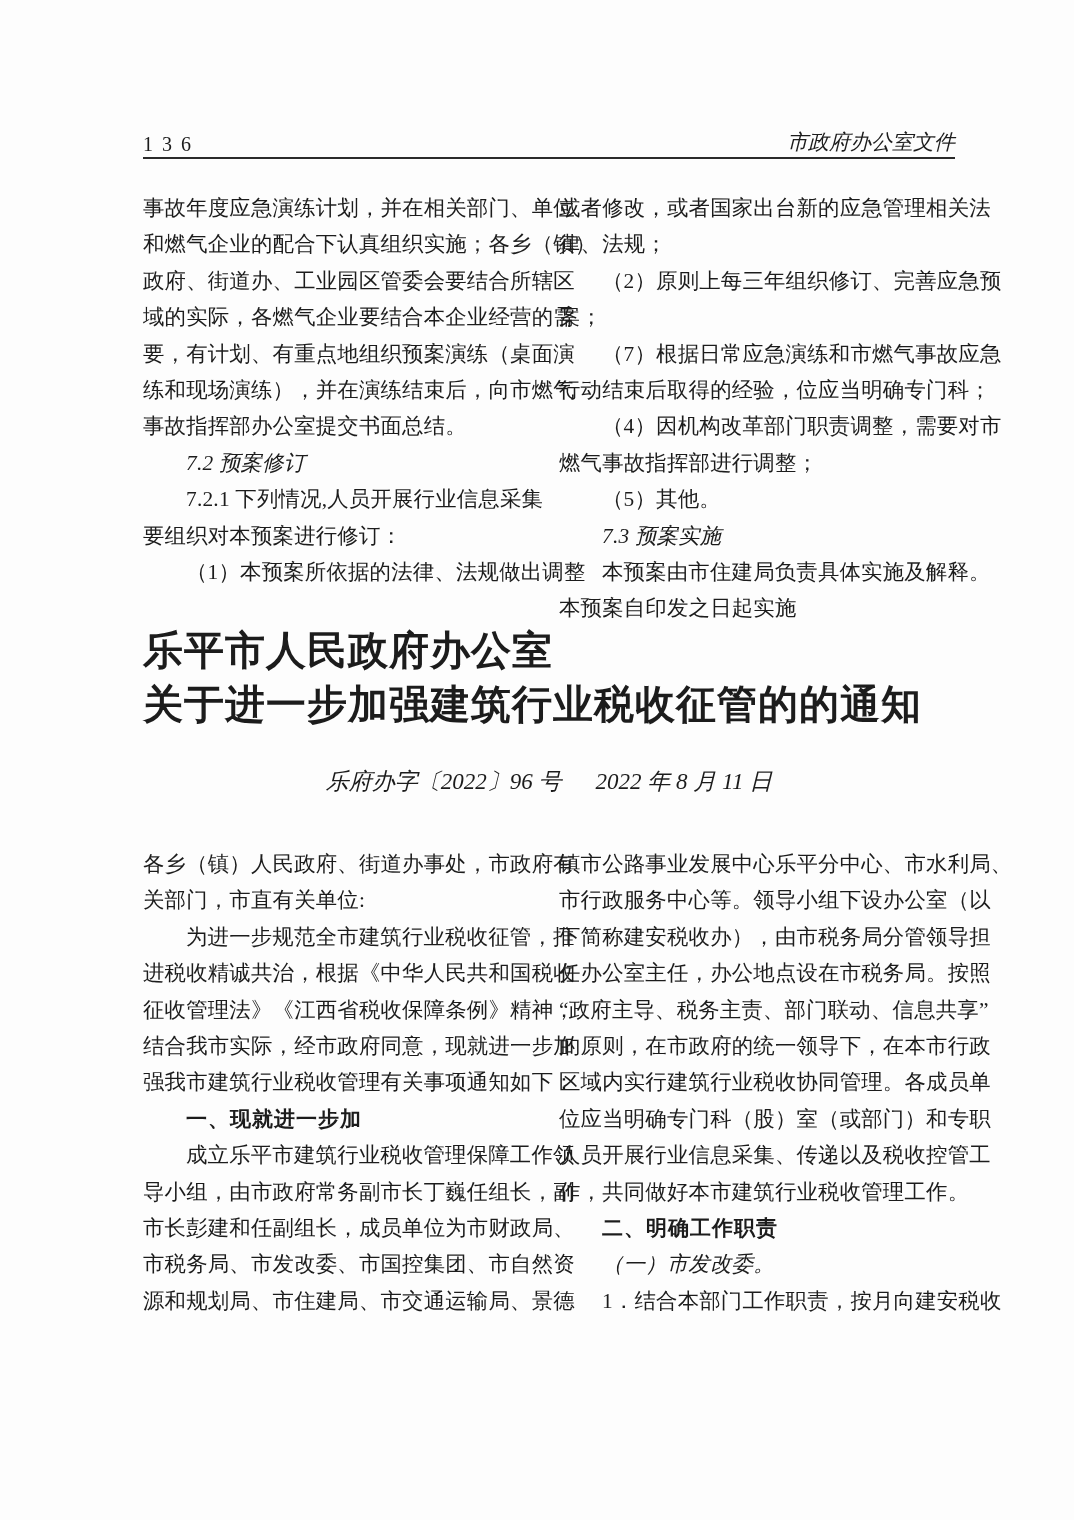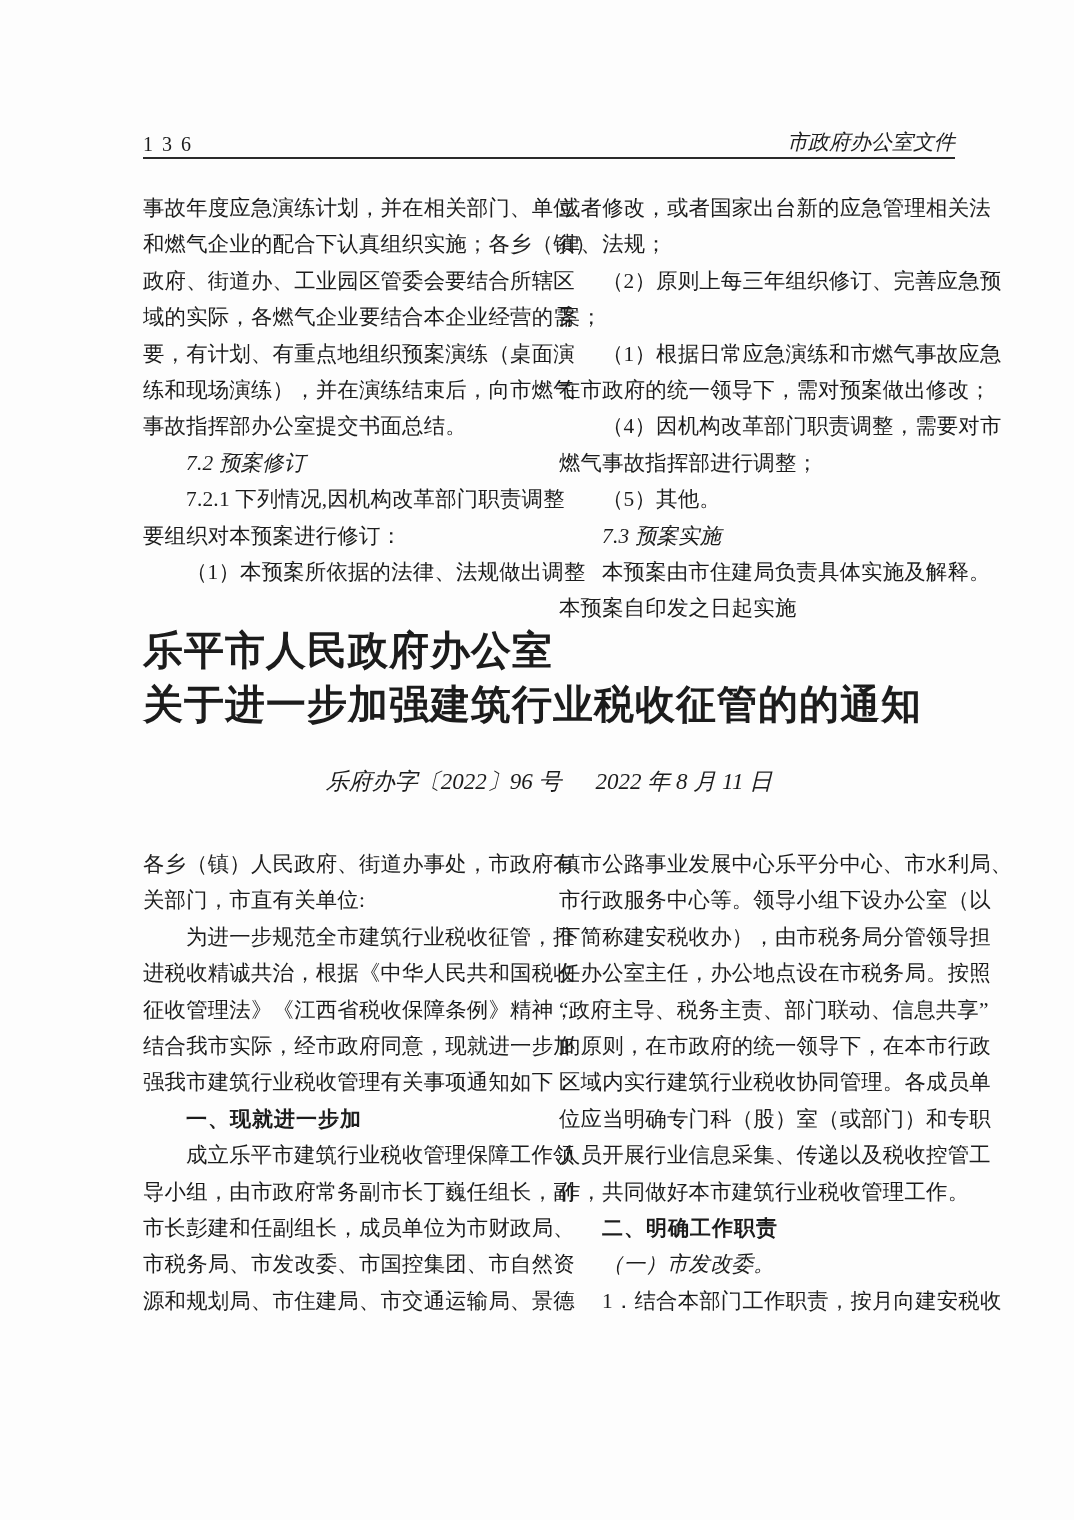--- a/index.html
+++ b/index.html
@@ -87,31 +87,31 @@
     <section class="twocol sec-top">
       <div class="col">
           <div class="line">事故年度应急演练计划，并在相关部门、单位</div>
           <div class="line">和燃气企业的配合下认真组织实施；各乡（镇）</div>
           <div class="line">政府、街道办、工业园区管委会要结合所辖区</div>
           <div class="line">域的实际，各燃气企业要结合本企业经营的需</div>
           <div class="line">要，有计划、有重点地组织预案演练（桌面演</div>
           <div class="line">练和现场演练），并在演练结束后，向市燃气</div>
           <div class="line">事故指挥部办公室提交书面总结。</div>
           <div class="line indent kaiti">7.2 预案修订</div>
-          <div class="line indent">7.2.1 下列情况,因机构改革部门职责调整</div>
+          <div class="line indent">7.2.1 下列情况,人员开展行业信息采集</div>
           <div class="line">要组织对本预案进行修订：</div>
           <div class="line indent">（1）本预案所依据的法律、法规做出调整</div>
         </div>
       <div class="col">
           <div class="line">或者修改，或者国家出台新的应急管理相关法</div>
           <div class="line">律、法规；</div>
           <div class="line indent">（2）原则上每三年组织修订、完善应急预</div>
           <div class="line">案；</div>
-          <div class="line indent">（1）根据日常应急演练和市燃气事故应急</div>
-          <div class="line">在市政府的统一领导下，需对预案做出修改；</div>
+          <div class="line indent">（7）根据日常应急演练和市燃气事故应急</div>
+          <div class="line">行动结束后取得的经验，位应当明确专门科；</div>
           <div class="line indent">（4）因机构改革部门职责调整，需要对市</div>
           <div class="line">燃气事故指挥部进行调整；</div>
           <div class="line indent">（5）其他。</div>
           <div class="line indent kaiti">7.3 预案实施</div>
           <div class="line indent">本预案由市住建局负责具体实施及解释。</div>
           <div class="line">本预案自印发之日起实施</div>
         </div>
     </section>
 
     <div class="notice-title">

